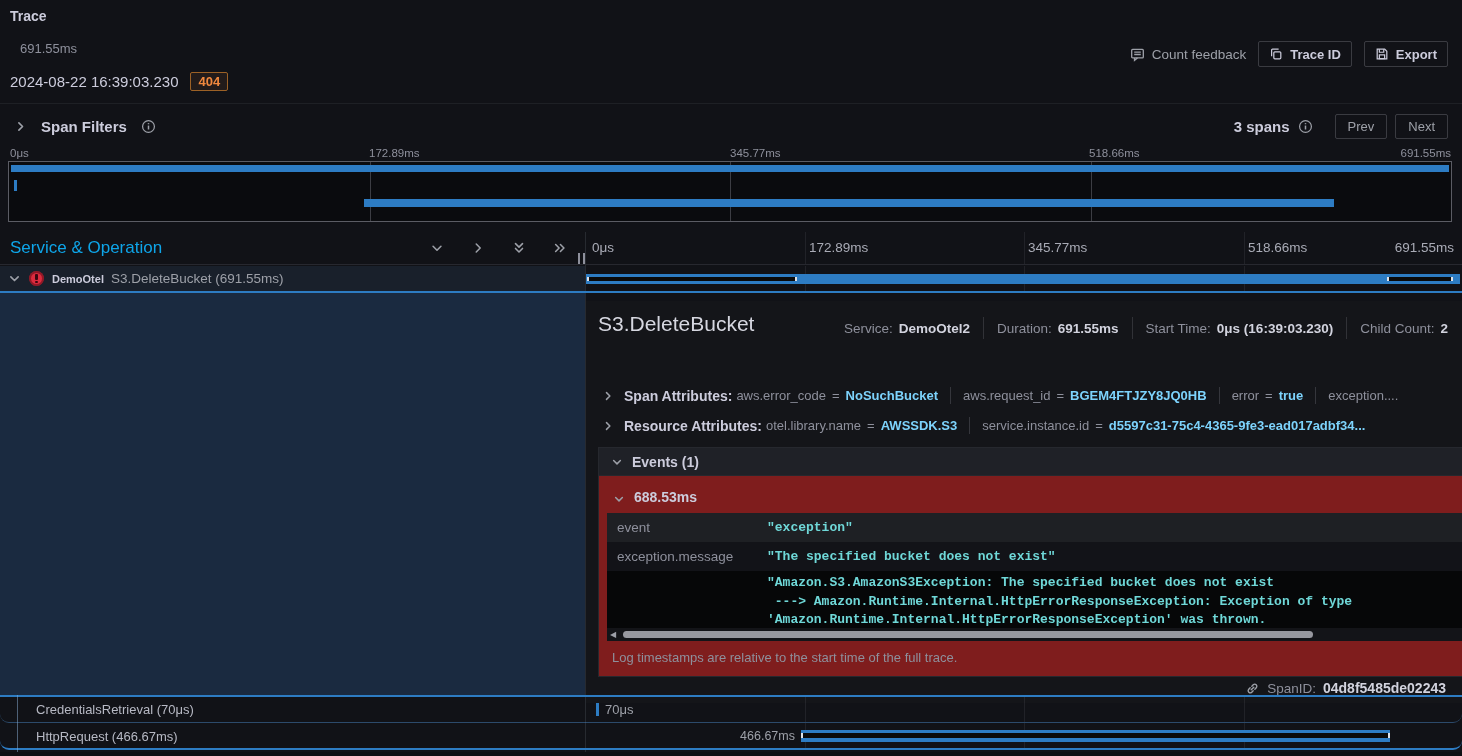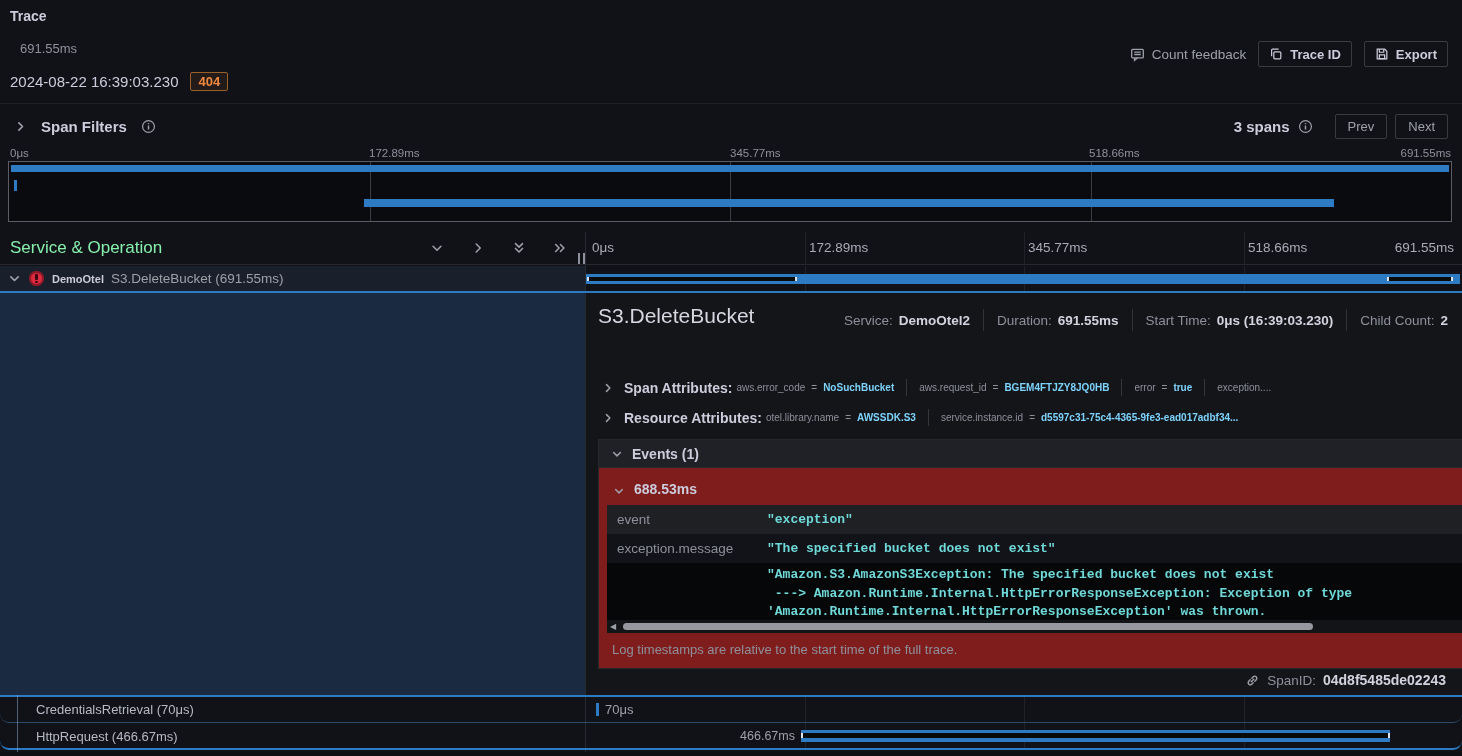--- a/index.html
+++ b/index.html
@@ -32,21 +32,21 @@
   .sf-right .info-wrap { margin-right:22px; }
 
   
   .ruler-label { position:absolute; top:147px; font-size:11.5px; color:#8e909c; }
   .minimap { position:absolute; left:8px; top:161px; width:1444px; height:61px; border:1px solid rgba(204,204,220,0.42); background:#0a0b0e; cursor:crosshair; }
   .mm-grid { position:absolute; top:0; bottom:0; width:1px; background:rgba(204,204,220,0.26); }
   .mm-bar { position:absolute; background:#2d7cc3; }
 
   
   .colhead-left { position:absolute; left:0; top:232px; width:585px; height:33px; border-bottom:1px solid rgba(204,204,220,0.12); }
-  .svc-op { position:absolute; left:10px; top:6px; font-size:17px; color:#86efac; }
+  .svc-op { position:absolute; left:10px; top:6px; font-size:17px; color:#0ea5e9; }
   .colhead-icons { position:absolute; right:18px; top:9px; display:flex; gap:27px; color:#9da0a8; }
   .colhead-icons span { cursor:pointer; }
   .colhead-right { position:absolute; left:586px; top:232px; width:876px; height:33px; border-bottom:1px solid rgba(204,204,220,0.12); }
   .tick { position:absolute; top:8px; font-size:13.5px; color:#a9abb6; }
   .vline { position:absolute; top:0; bottom:0; width:1px; background:rgba(204,204,220,0.09); }
   .splitter { position:absolute; left:585px; top:232px; width:1px; height:520px; background:#272a30; cursor:col-resize; }
   .grip { position:absolute; left:578px; top:253px; display:flex; gap:3px; cursor:col-resize; }
   .grip i { display:block; width:2px; height:11px; background:#8e909c; }
 
   
@@ -58,32 +58,32 @@
   .err-icon .dot { top:10px; height:2.2px; }
   .root-svc { margin-left:8px; font-size:11px; font-weight:700; color:#ccccdc;text-align:right; }
   .root-op { margin-left:7px; font-size:13.5px; color:#9da0a8; }
   .rootrow-right { position:absolute; left:586px; top:266px; width:876px; height:25px; cursor:pointer; }
   .span-bar { position:absolute; left:0; right:2px; top:8px; height:10px; background:#2d7cc3; }
   .crit { position:absolute; top:3px; height:4px; background:#0a0a0a; border-left:2px solid #dfe2e8; border-right:2px solid #dfe2e8; }
   .accent-line { position:absolute; left:0; width:1462px; height:2px; background:#2d7cc3; }
 
   
   .navy-panel { position:absolute; left:0; top:293px; width:585px; height:402px; background:#1a2a40; }
-  .detail { position:absolute; left:586px; top:293px; width:876px; height:402px; background:#141519; }
+  .detail { position:absolute; left:586px; top:301px; width:876px; height:402px; background:#141519; }
   .detail-title { position:absolute; left:12px; top:11px; font-size:21px; font-weight:500; color:#d6d7e0; }
   .meta-row { position:absolute; right:14px; top:16px; display:flex; align-items:center; }
   .meta-item { display:flex; align-items:baseline; font-size:13.5px; }
   .meta-item .lbl { color:#8e909c; margin-right:6px; }
   .meta-item .val { color:#d2d3de; font-weight:700; }
   .meta-div { width:1px; height:22px; background:rgba(204,204,220,0.16); margin:0 13px; }
 
   .attr-row { position:absolute; left:16px; display:flex; align-items:center; cursor:pointer; }
   .attr-row .chev { color:#9da0a8; }
   .attr-label { font-size:14px; font-weight:700; color:#ccccdc; margin:0 4px 0 10px; }
-  .attr-item { display:flex; align-items:flex-start; font-size:10px; }
+  .attr-item { display:flex; align-items:flex-start; font-size:13px; }
   .attr-item .k { color:#8e909c; }
   .attr-item .eq { color:#8e909c; margin:0 6px; }
   .attr-item .v { color:#7dd3fc; font-weight:700; }
   .attr-div { width:1px; height:17px; background:rgba(204,204,220,0.18); margin:0 12px; }
 
   .events-box { position:absolute; left:12px; top:146px; width:948px; height:230px; border:1px solid #26282e; background:#7f1d1d; }
   .ev-header { height:28px; background:#1f2127; border-bottom:1px solid #26282e; display:flex; align-items:center; padding-left:12px; gap:9px; cursor:pointer; color:#9da0a8; }
   .ev-header .t { font-size:14px; font-weight:700; color:#ccccdc; }
   .ev-time { height:37px; display:flex; align-items:flex-end; padding:0 0 8px 14px; gap:9px; cursor:pointer; color:#9da0a8; }
   .ev-time .t { font-size:14px; font-weight:700; color:#ccccdc; }

